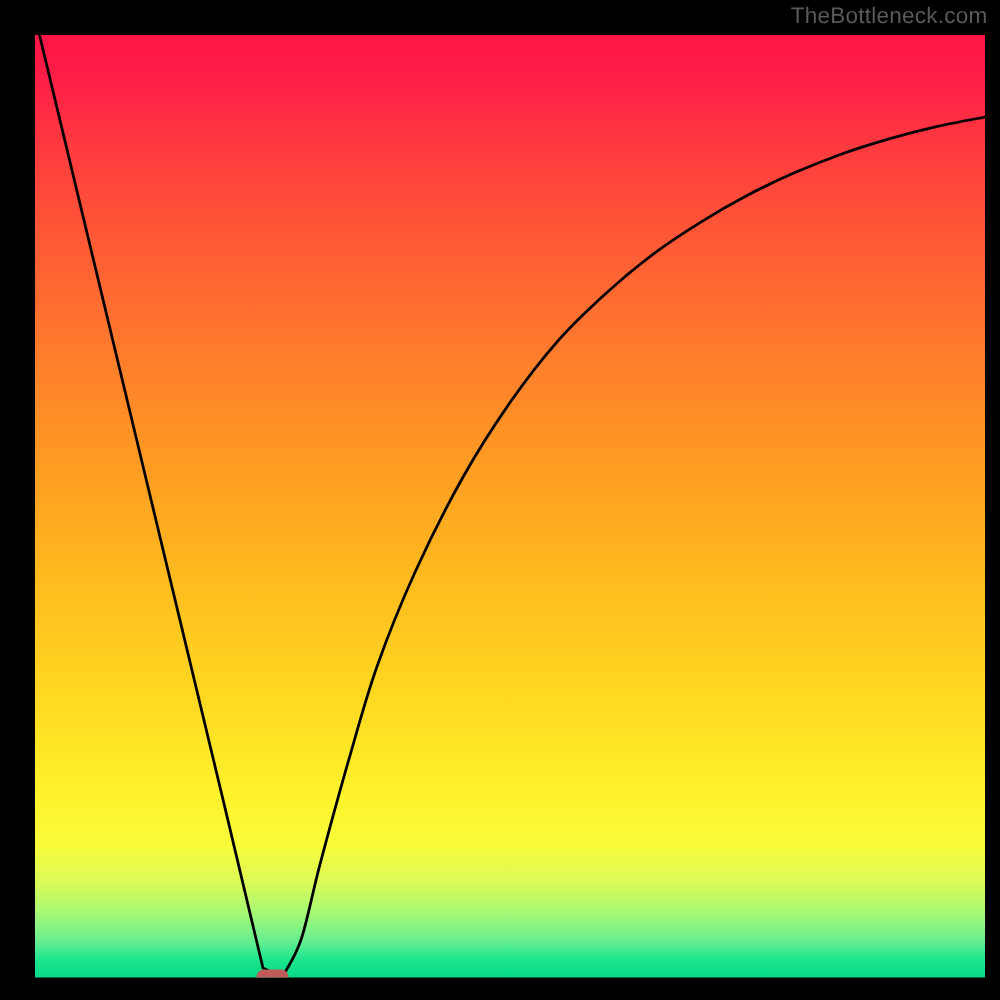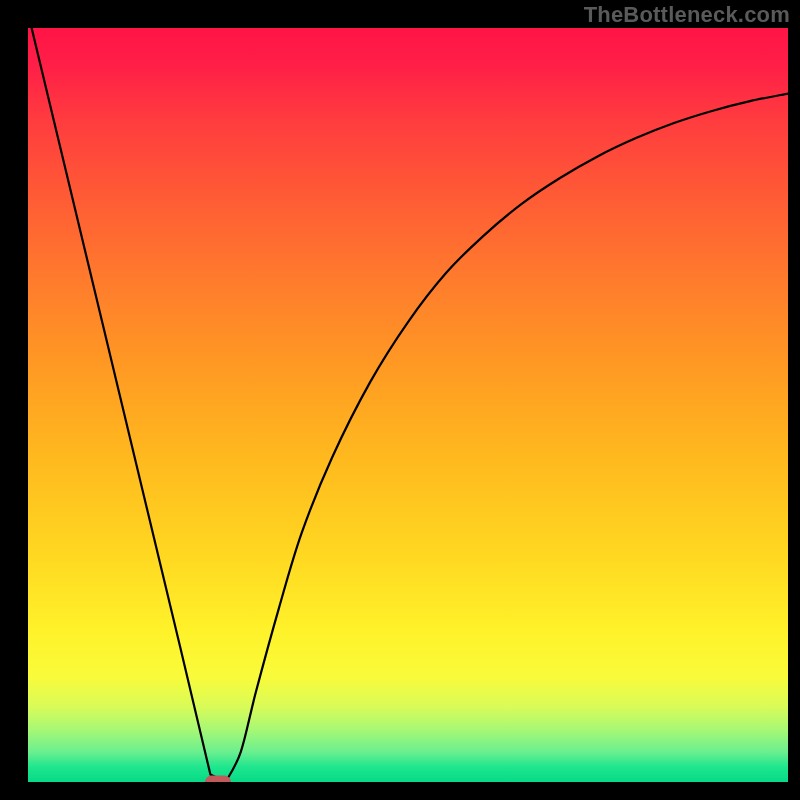--- a/index.html
+++ b/index.html
@@ -15,22 +15,22 @@
     position: relative;
     width: 800px;
     height: 800px;
     background: #000;
   }
   .watermark {
     position: absolute;
     top: 2px;
     right: 10px;
     color: #5a5a5a;
-    font-size: 22px;
-    font-weight: 700;
+    font-size: 18px;
+    font-weight: 400;
     letter-spacing: 0.2px;
     z-index: 10;
   }
   
   .plot {
     position: absolute;
     left: 28px;
     top: 28px;
     width: 760px;   
     height: 754px;  

